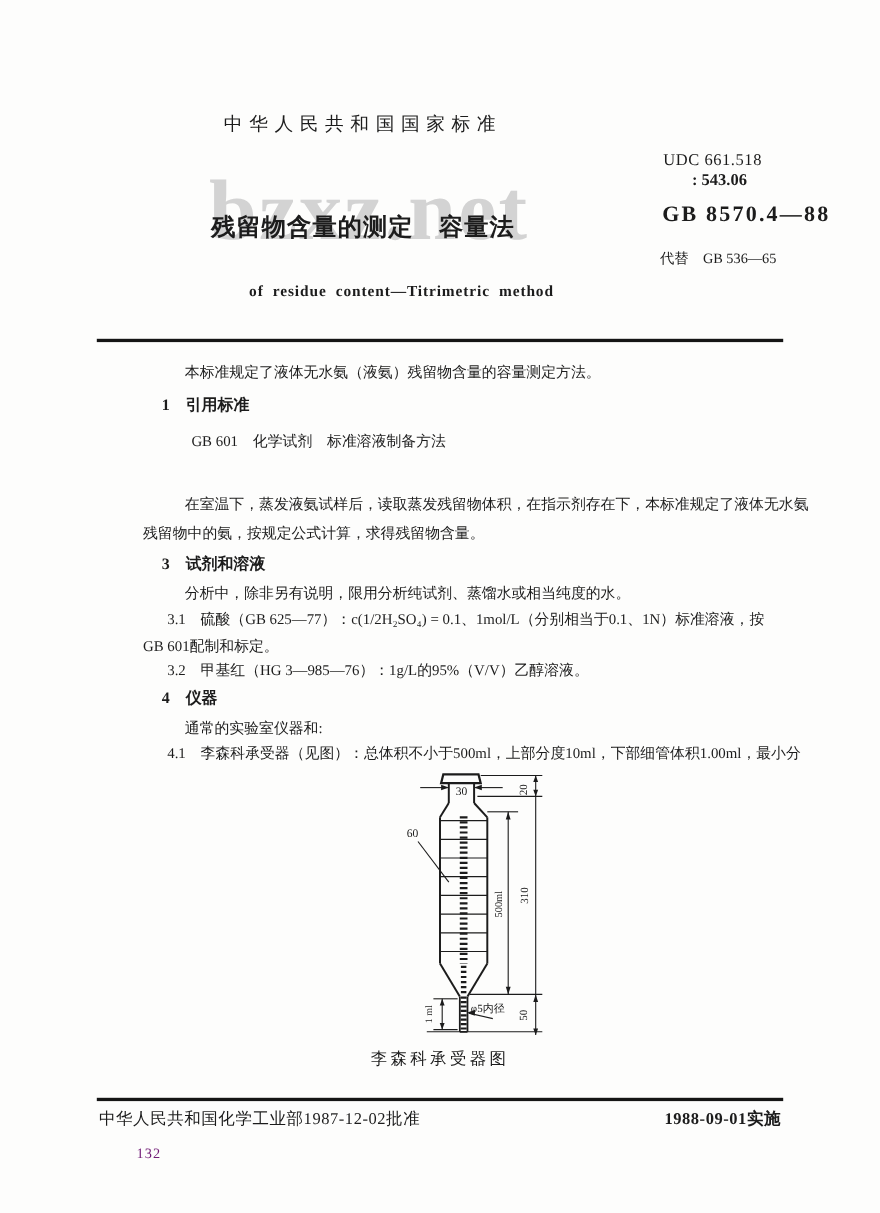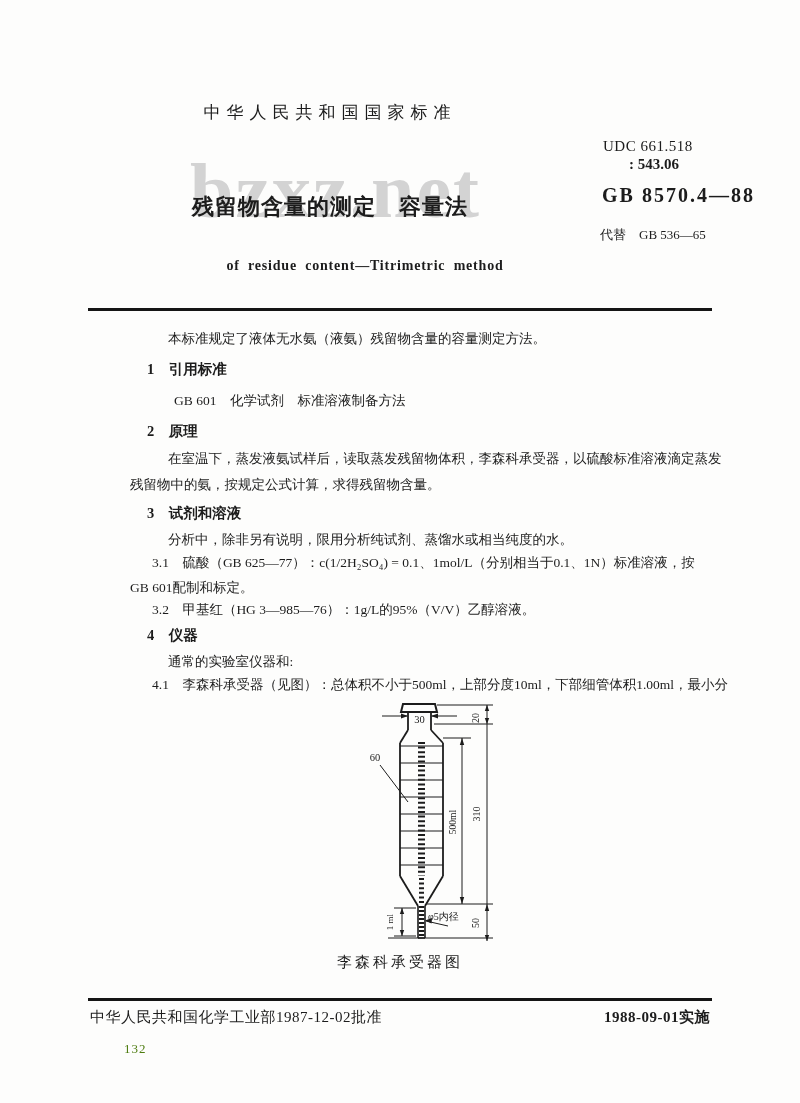--- a/index.html
+++ b/index.html
@@ -39,21 +39,21 @@
   .ind-num{padding-left:22px;}
   .ind-ref{padding-left:44px;}
   
   .fig-caption{left:300px;top:953px;width:200px;text-align:center;
     font-size:15px;letter-spacing:3px;}
   
   .rule-bottom{left:88px;top:998px;width:624px;height:3px;background:#151515;}
   .foot-left{left:90px;top:1008px;font-size:15px;font-weight:normal;letter-spacing:.5px;}
   .foot-right{left:470px;top:1008px;width:240px;text-align:right;
     font-size:15px;font-weight:bold;letter-spacing:.5px;}
-  .page-no{left:124px;top:1041px;font-size:13px;color:#4d7c0f;letter-spacing:1px;}
+  .page-no{left:124px;top:1041px;font-size:13px;color:#701a75;letter-spacing:1px;}
   svg text{font-family:"Liberation Serif",serif;fill:#1c1c1c;}
 </style>
 </head>
 <body>
 
 <div class="page">
 
   <div class="abs watermark">bzxz.net</div>
   <div class="abs std-label">中华人民共和国国家标准</div>
   <div class="abs title2">残留物含量的测定　容量法</div>
@@ -61,22 +61,21 @@
   <div class="abs udc2">: 543.06</div>
   <div class="abs std-no">GB 8570.4—88</div>
   <div class="abs replaces">代替　GB 536—65</div>
   <div class="abs eng2">of residue content—Titrimetric method</div>
   <div class="abs rule-top"></div>
 
   <div class="abs bodytext">
     <div class="abs ind" style="top:6px">本标准规定了液体无水氨（液氨）残留物含量的容量测定方法。</div>
     <div class="abs bt-h" style="top:36px">1　引用标准</div>
     <div class="abs ind-ref" style="top:68px">GB 601　化学试剂　标准溶液制备方法</div>
-    <div class="abs bt-h" style="top:98px">2　原理</div>
-    <div class="abs ind" style="top:126px">在室温下，蒸发液氨试样后，读取蒸发残留物体积，李森科承受器，以硫酸标准溶液滴定蒸发</div>
+    <div class="abs ind" style="top:126px">在室温下，蒸发液氨试样后，读取蒸发残留物体积，在指示剂存在下，本标准规定了液体无水氨</div>
     <div class="abs" style="top:152px">残留物中的氨，按规定公式计算，求得残留物含量。</div>
     <div class="abs bt-h" style="top:180px">3　试剂和溶液</div>
     <div class="abs ind" style="top:207px">分析中，除非另有说明，限用分析纯试剂、蒸馏水或相当纯度的水。</div>
     <div class="abs ind-num" style="top:230px">3.1　硫酸（GB 625—77）：c(1/2H₂SO₄) = 0.1、1mol/L（分别相当于0.1、1N）标准溶液，按</div>
     <div class="abs" style="top:255px">GB 601配制和标定。</div>
     <div class="abs ind-num" style="top:277px">3.2　甲基红（HG 3—985—76）：1g/L的95%（V/V）乙醇溶液。</div>
     <div class="abs bt-h" style="top:302px">4　仪器</div>
     <div class="abs ind" style="top:329px">通常的实验室仪器和:</div>
     <div class="abs ind-num" style="top:352px">4.1　李森科承受器（见图）：总体积不小于500ml，上部分度10ml，下部细管体积1.00ml，最小分</div>
   </div>

